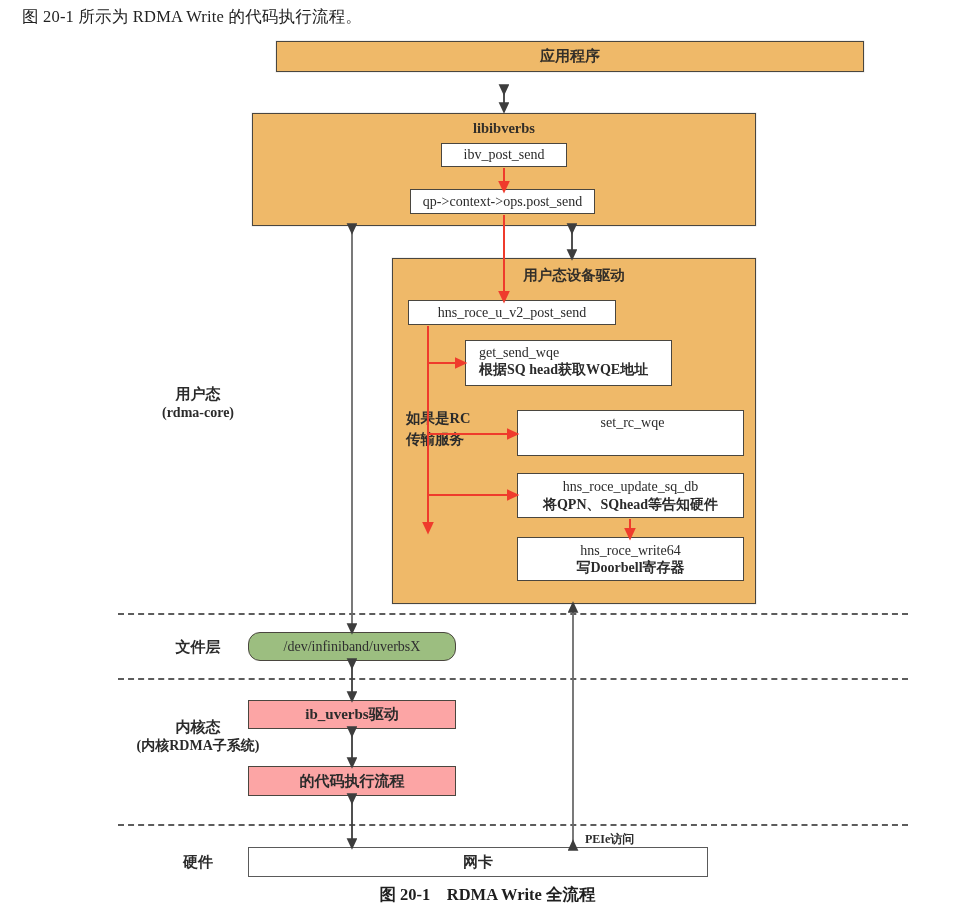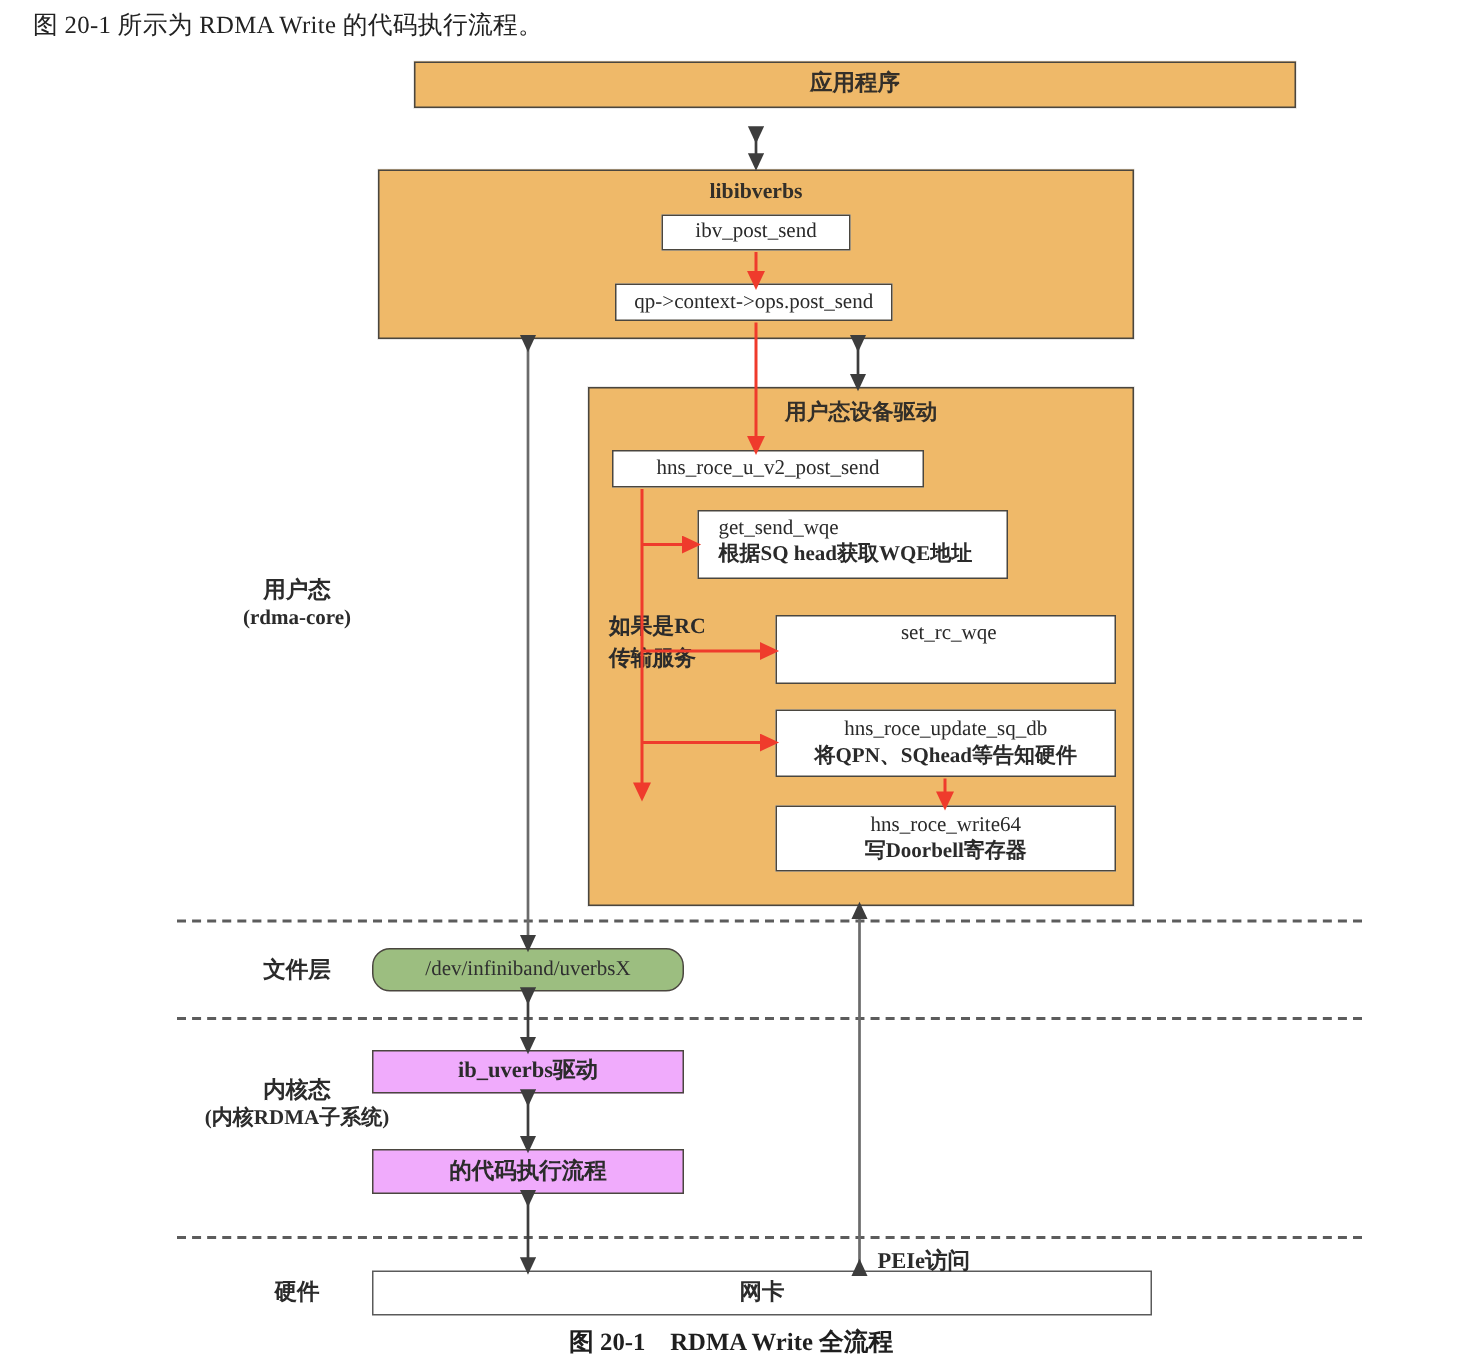--- a/index.html
+++ b/index.html
@@ -60,21 +60,21 @@
   }
   .white .l1 { white-space: nowrap; }
   .white .l2 { white-space: nowrap; font-weight: 700; }
   .green {
     background: #9cbe80;
     border: 1.6px solid #4a463f;
     font-size: 14px;
     color: #2f2f2f;
   }
   .blue {
-    background: #f0abfc;
+    background: #fca5a5;
     border: 1.6px solid #4a463f;
     font-size: 15px;
     color: #2b2b2b;
     font-weight: 700;
   }
   .plain {
     background: #ffffff;
     border: 1.6px solid #5a5a5a;
     font-size: 15px;
     color: #2b2b2b;
@@ -112,21 +112,21 @@
     position: absolute;
     font-size: 14.5px;
     font-weight: 700;
     color: #2b2b2b;
     line-height: 1.45;
     text-align: left;
     white-space: nowrap;
   }
   .pcie-note {
     position: absolute;
-    font-size: 15px;
+    font-size: 12px;
     font-weight: 700;
     color: #2b2b2b;
     white-space: nowrap;
   }
   .caption {
     position: absolute;
     left: 0; right: 0;
     text-align: center;
     font-size: 16.5px;
     font-weight: 700;
@@ -209,21 +209,21 @@
     <span>/dev/infiniband/uverbsX</span>
   </div>
 
   <div class="box blue" style="left:248px; top:700px; width:208px; height:29px;">
     <span>ib_uverbs驱动</span>
   </div>
   <div class="box blue" style="left:248px; top:766px; width:208px; height:30px;">
     <span>的代码执行流程</span>
   </div>
 
-  <div class="box plain" style="left:248px; top:847px; width:520px; height:30px;">
+  <div class="box plain" style="left:248px; top:847px; width:460px; height:30px;">
     <span>网卡</span>
   </div>
 
   <div class="pcie-note" style="left:585px; top:831px;">PEIe访问</div>
 
   <svg class="arrows" viewBox="0 0 975 910">
     <defs>
       <marker id="blkArrow" markerWidth="7" markerHeight="7" refX="3.2" refY="3" orient="auto">
         <path d="M0,0 L6.4,3 L0,6 Z" fill="#3d3d3d"></path>
       </marker>

